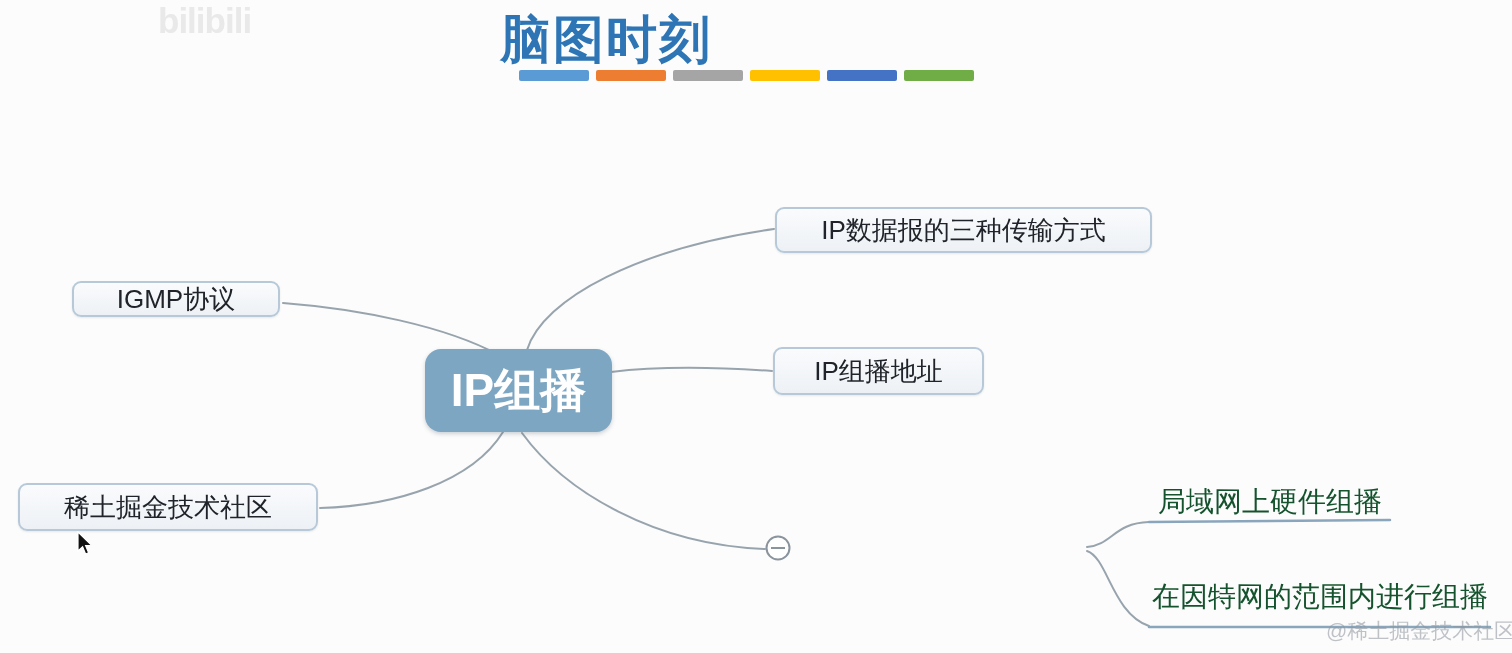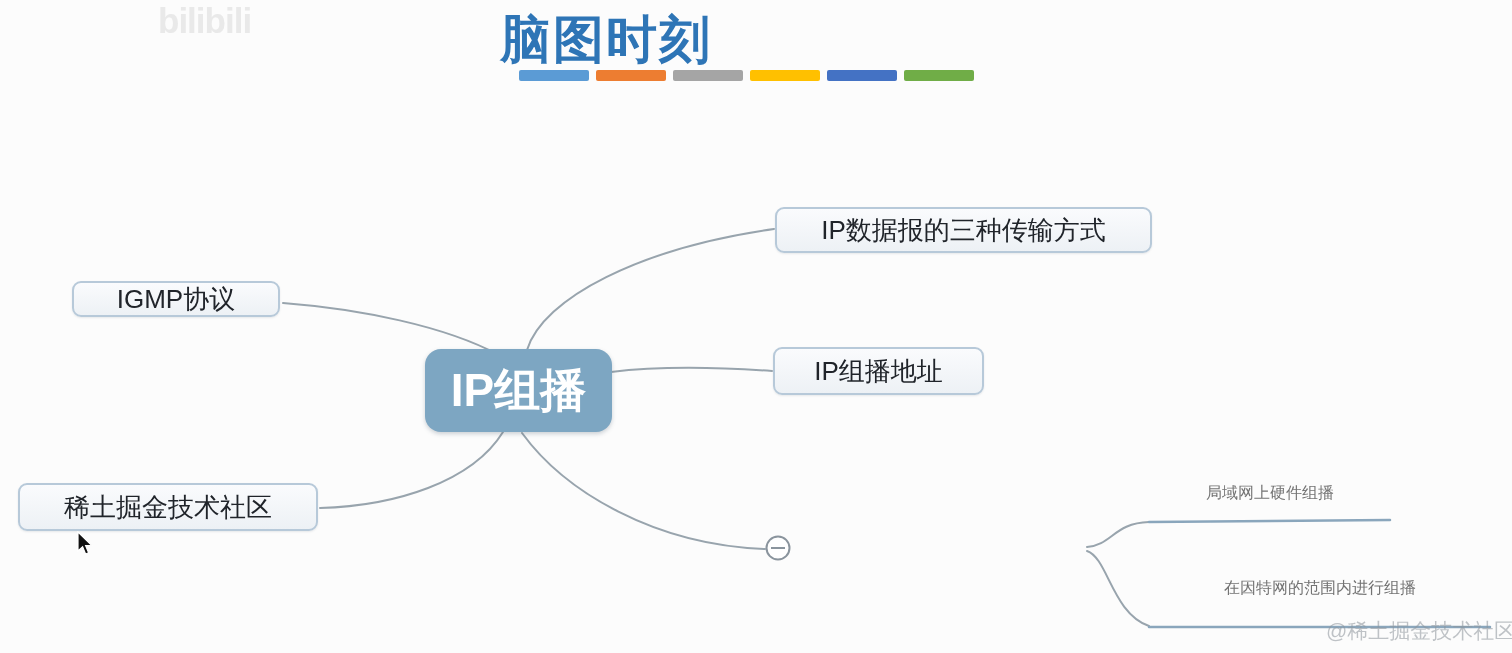--- a/index.html
+++ b/index.html
@@ -23,21 +23,21 @@
   .edge{fill:none;stroke:#98a4ad;stroke-width:2;stroke-linecap:round;}
   .underline{fill:none;stroke:#8aa6bc;stroke-width:2.5;stroke-linecap:round;}
 
   
   .node{position:absolute;display:flex;align-items:center;justify-content:center;
     background:linear-gradient(#fafbfd,#edf1f5);border:2px solid #b7c9d9;
     border-radius:9px;font-size:26px;color:#20242a;box-sizing:border-box;
     box-shadow:0 1px 2px rgba(70,90,110,.12);white-space:nowrap;cursor:default;}
   .root{background:#7da6c2;border:none;border-radius:16px;color:#fff;
     font-size:46px;font-weight:bold;box-shadow:0 2px 4px rgba(60,80,100,.25);}
-  .subLabel{position:absolute;font-size:16px;color:#737373;text-align:center;
+  .subLabel{position:absolute;font-size:28px;color:#14532d;text-align:center;
     white-space:nowrap;}
 
   
   .wm-bottom{position:absolute;left:1326px;top:617px;font-size:21px;color:#8d949b;
     opacity:.55;white-space:nowrap;}
 
   .cursor{position:absolute;left:76px;top:531px;}
 </style>
 </head>
 <body>

